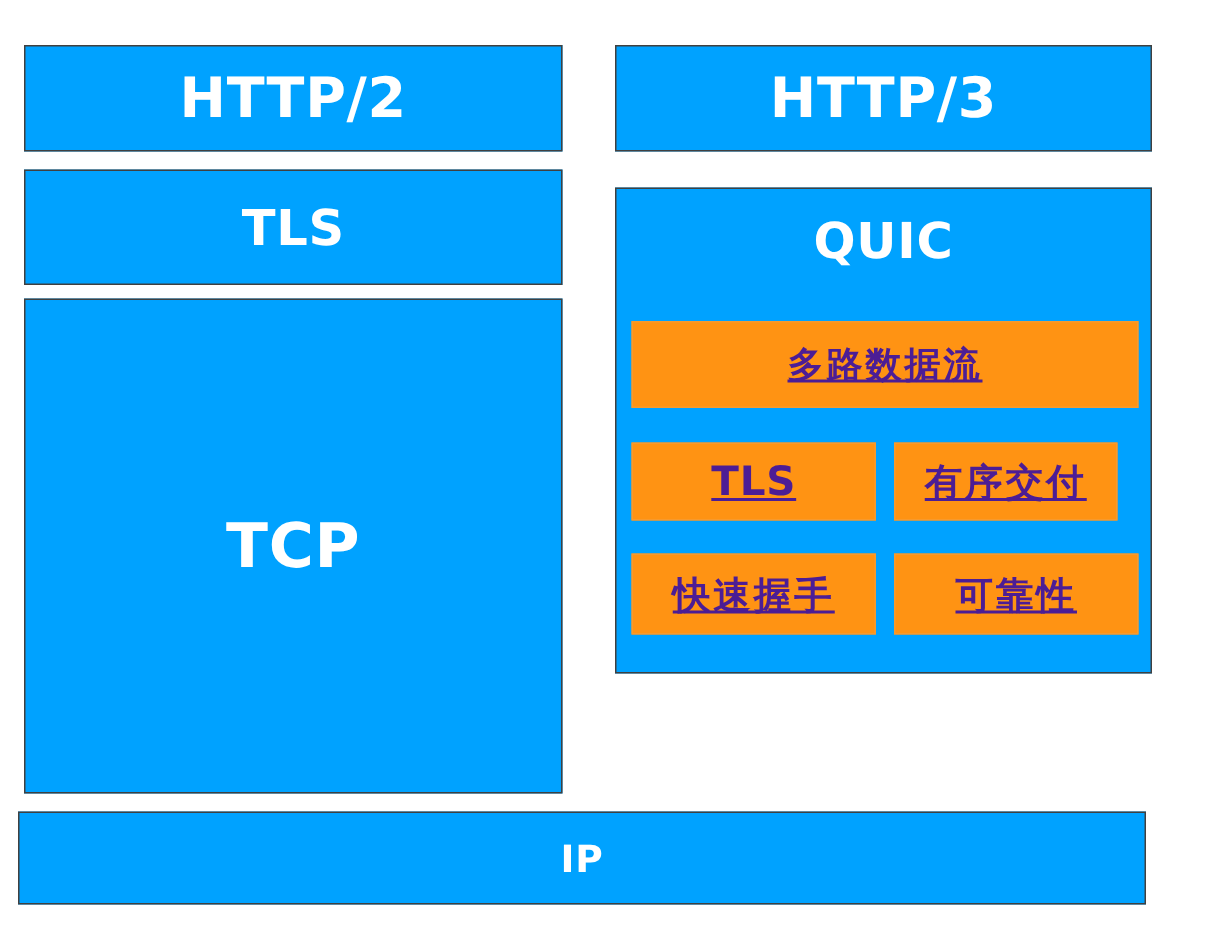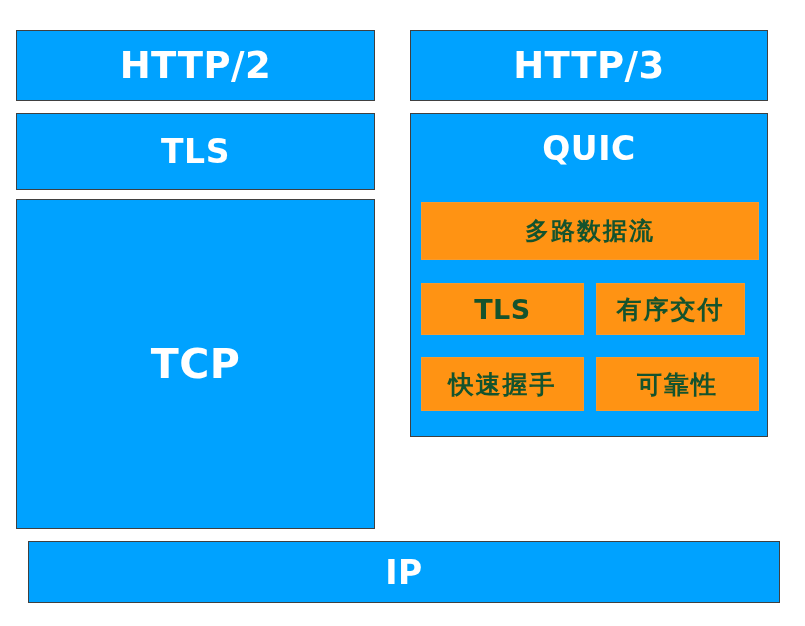--- a/index.html
+++ b/index.html
@@ -33,20 +33,21 @@
     background: #00a2ff;
     border: 1px solid #404040;
   }
   .orange {
     background: #ff9313;
     border: 1px solid #f79a2e;
   }
   
   .label-top {
     align-items: flex-start;
+    margin-top: 12px;
   }
   .latin {
     font-family: "DejaVu Sans", "Liberation Sans", sans-serif;
     font-weight: 700;
   }
   .cjk {
     font-family: "DejaVu Sans", "Liberation Sans", sans-serif;
     font-weight: 700;
     letter-spacing: 2px;
   }
@@ -80,21 +81,22 @@
     font-size: 33px;
   }
 
   
   #blk-quic .feat {
     position: absolute;
     box-sizing: border-box;
     display: flex;
     align-items: center;
     justify-content: center;
-    color: #14532d;
+    color: #4c1d95;
+    text-decoration: underline;
   }
   #feat-multiplex {
     left: 10px;  top: 88px;  width: 338px; height: 58px;
     font-size: 24px;
   }
   #feat-tls {
     left: 10px;  top: 169px; width: 163px; height: 52px;
     font-size: 27px;
   }
   #feat-ordered {
@@ -105,22 +107,22 @@
     left: 10px;  top: 243px; width: 163px; height: 54px;
     font-size: 25px;
   }
   #feat-reliability {
     left: 185px; top: 243px; width: 163px; height: 54px;
     font-size: 25px;
   }
 
   
   #blk-ip {
-    left: 28px;  top: 541px;  width: 752px; height: 62px;
-    font-size: 33px;
+    left: 12px;  top: 541px;  width: 752px; height: 62px;
+    font-size: 25px;
   }
 </style>
 </head>
 <body>
 
 <div id="stack-diagram">
 
   <div class="blk blue latin" id="blk-http2">HTTP/2</div>
 
   <div class="blk blue latin" id="blk-tls-left">TLS</div>

